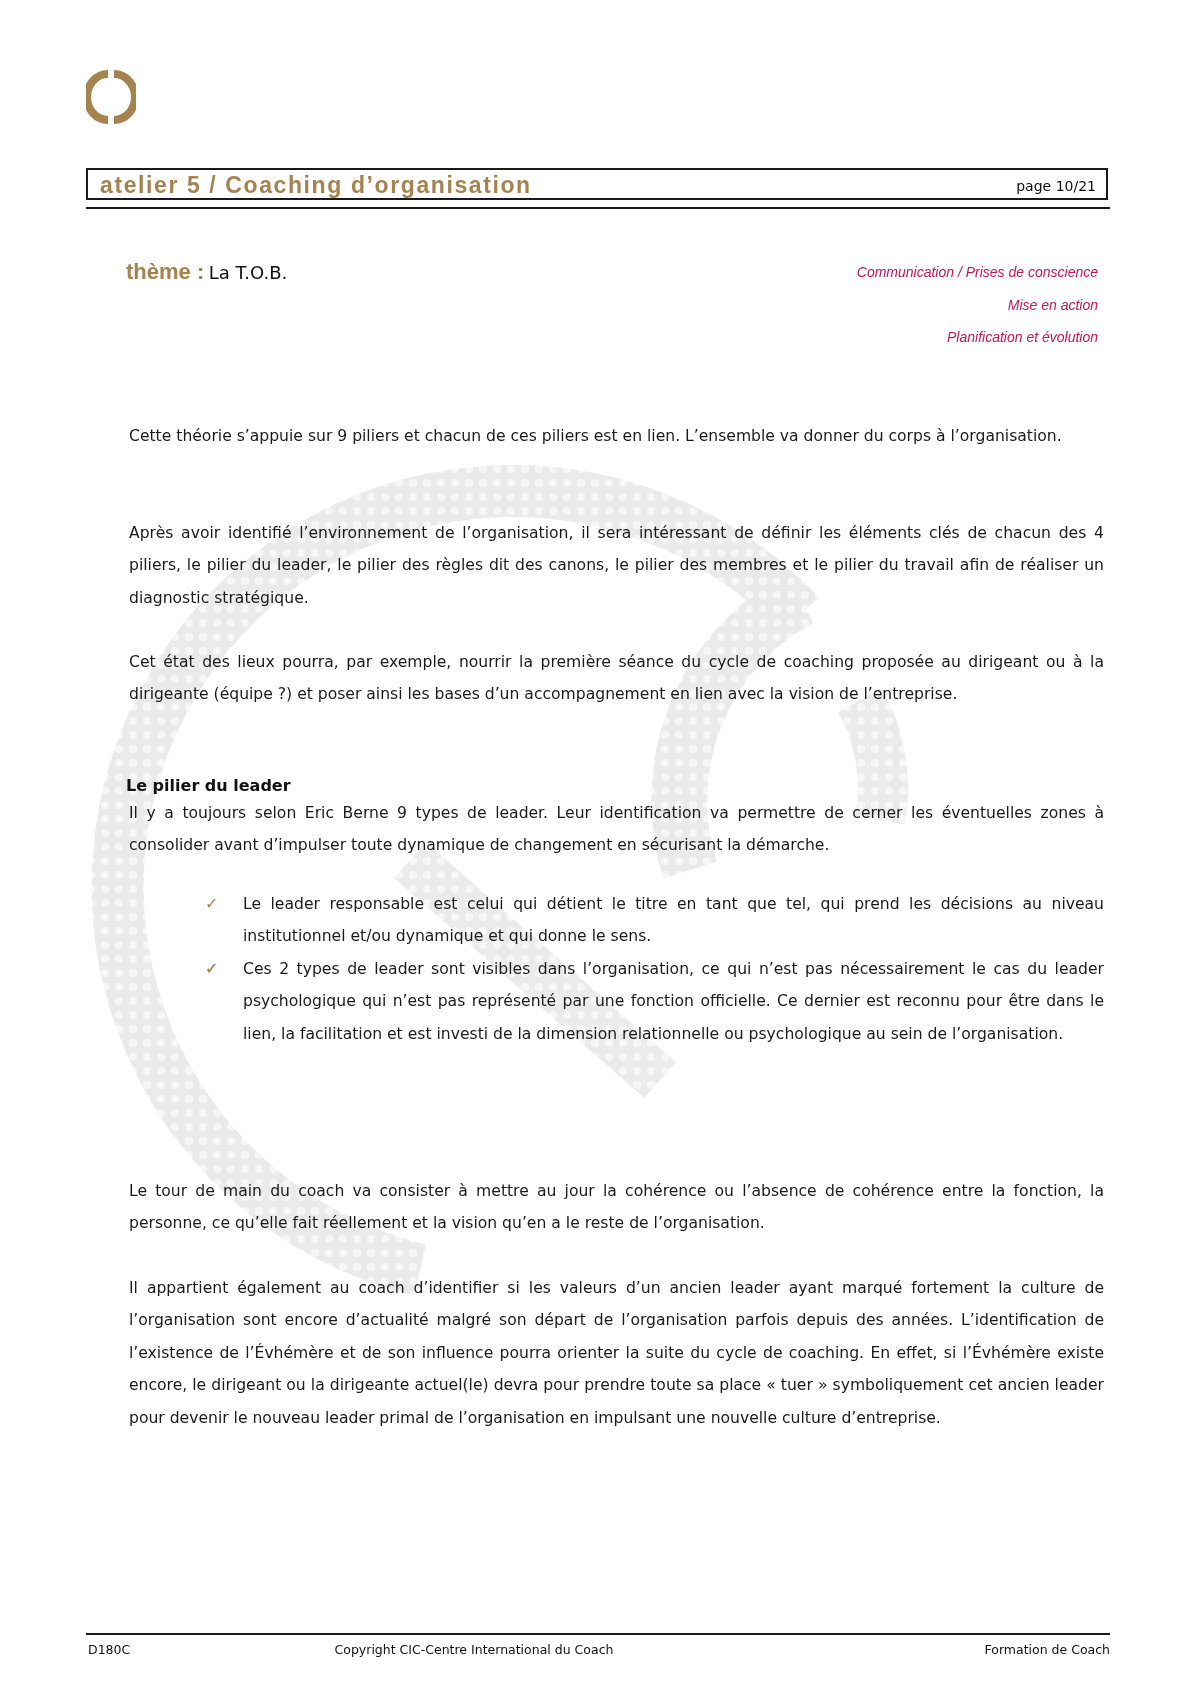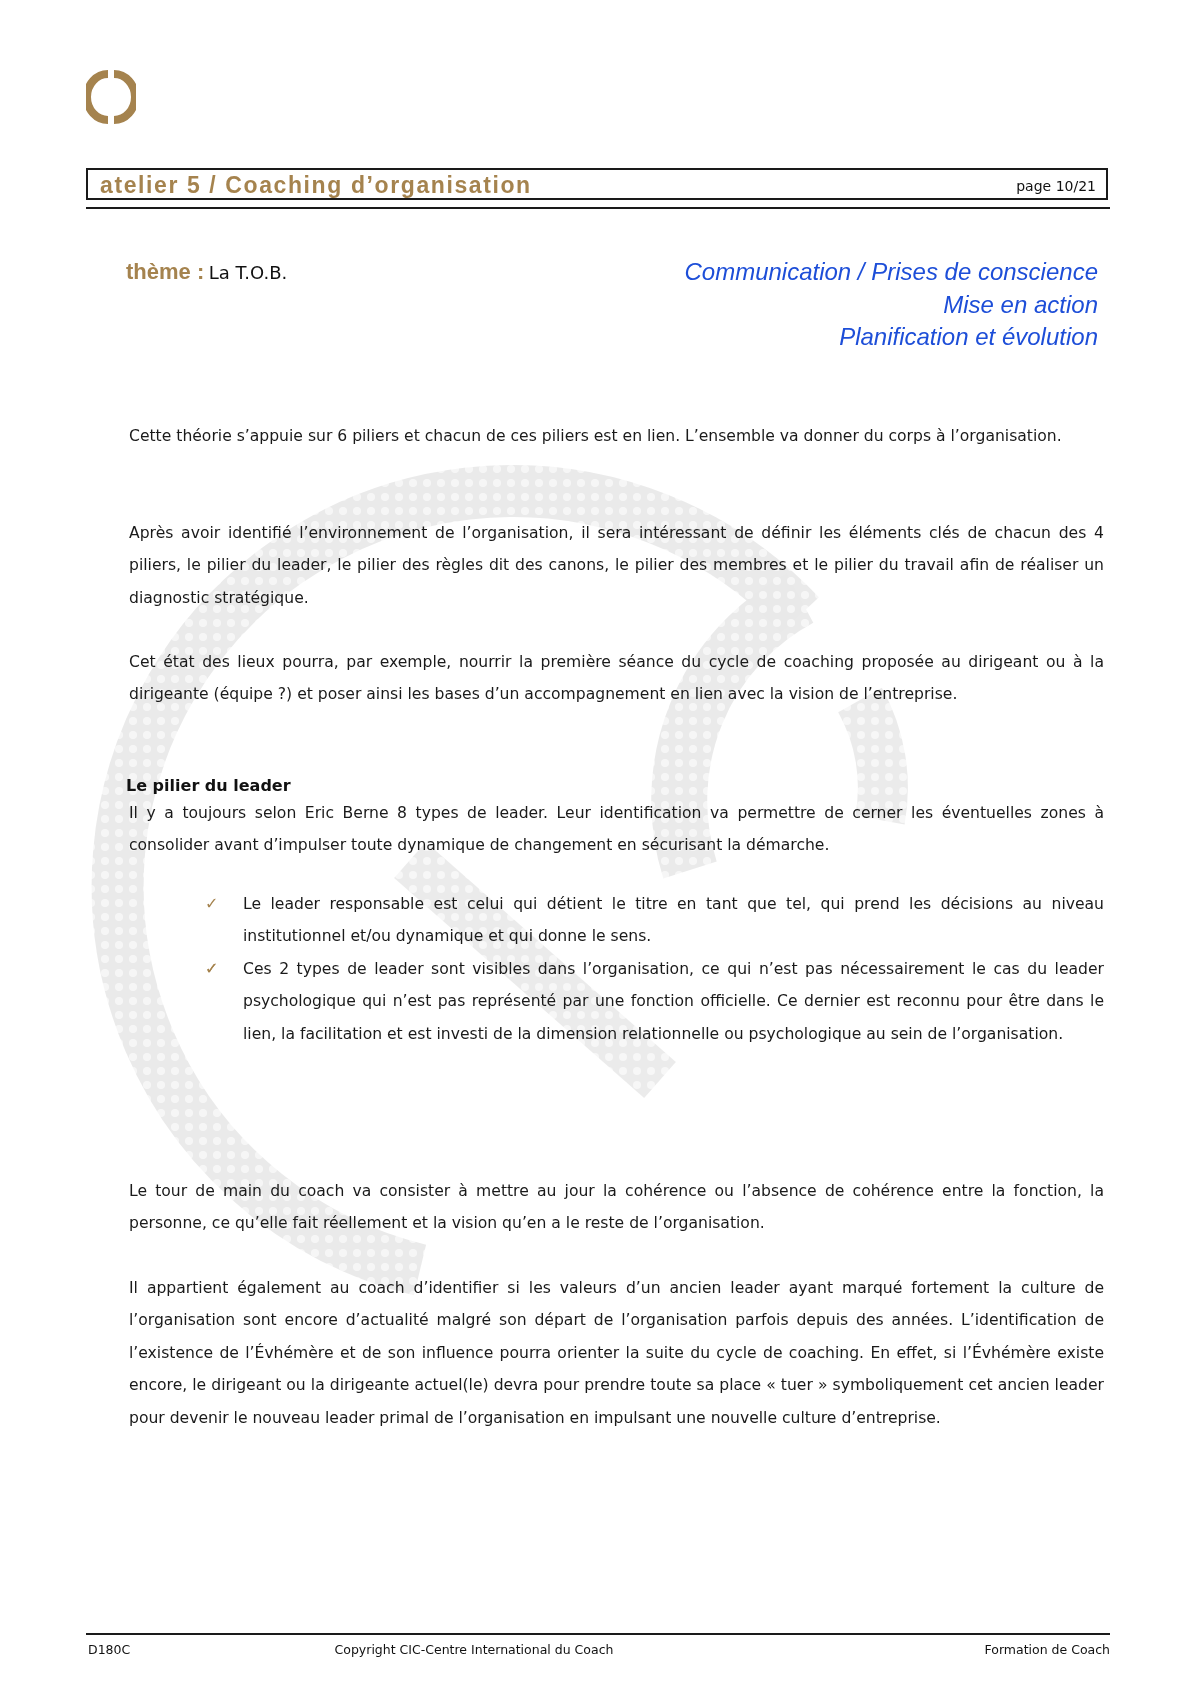--- a/index.html
+++ b/index.html
@@ -17,21 +17,21 @@
   #header-title { left: 12px; top: 1px; font-size: 23px; font-weight: bold; color: #a5834e;
                   letter-spacing: 1.6px; white-space: nowrap; line-height: 28px; }
   #header-page { right: 10px; top: 7px; font-size: 14px; color: #111; line-height: 18px;
                  font-family: "DejaVu Sans", sans-serif; }
 
   
   #theme { left: 126px; top: 258px; white-space: nowrap; line-height: 28px; }
   #theme-label { font-size: 22px; font-weight: bold; color: #a5834e; }
   #theme-value { font-size: 18px; font-weight: normal; color: #111; font-family: "DejaVu Sans", sans-serif; }
   #topics { right: 92px; top: 256px; text-align: right; }
-  .topic { font-size: 24px; font-style: italic; color: #1d4ed8; line-height: 32.5px; white-space: nowrap; }
+  .topic { font-size: 14px; font-style: italic; color: #be185d; line-height: 32.5px; white-space: nowrap; }
 
   
   .para { left: 129px; width: 975px; font-family: "DejaVu Sans", sans-serif;
           font-size: 15.6px; line-height: 32.4px; text-align: justify; color: #1a1a1a; }
   .heading { left: 126px; font-family: "DejaVu Sans", sans-serif; font-weight: bold;
              font-size: 16px; line-height: 26px; color: #111; }
   .bullets { left: 205px; width: 899px; }
   .bullet { position: relative; padding-left: 38px; font-family: "DejaVu Sans", sans-serif;
             font-size: 15.6px; line-height: 32.4px; text-align: justify; color: #1a1a1a; }
   .check { position: absolute; left: 0; top: 0; color: #a5834e; font-size: 16px; }
@@ -80,25 +80,25 @@
 <div id="theme" class="abs">
   <span id="theme-label">thème :</span>
   <span id="theme-value"> La T.O.B.</span>
 </div>
 <div id="topics" class="abs">
   <div class="topic">Communication / Prises de conscience</div>
   <div class="topic">Mise en action</div>
   <div class="topic">Planification et évolution</div>
 </div>
 
-<div class="para abs" style="top:420px">Cette théorie s’appuie sur 6 piliers et chacun de ces piliers est en lien. L’ensemble va donner du corps à l’organisation.</div>
+<div class="para abs" style="top:420px">Cette théorie s’appuie sur 9 piliers et chacun de ces piliers est en lien. L’ensemble va donner du corps à l’organisation.</div>
 <div class="para abs" style="top:517px">Après avoir identifié l’environnement de l’organisation, il sera intéressant de définir les éléments clés de chacun des 4 piliers, le pilier du leader, le pilier des règles dit des canons, le pilier des membres et le pilier du travail afin de réaliser un diagnostic stratégique.</div>
 <div class="para abs" style="top:646px">Cet état des lieux pourra, par exemple, nourrir la première séance du cycle de coaching proposée au dirigeant ou à la dirigeante (équipe ?) et poser ainsi les bases d’un accompagnement en lien avec la vision de l’entreprise.</div>
 <div class="heading abs" style="top:773px">Le pilier du leader</div>
-<div class="para abs" style="top:797px">Il y a toujours selon Eric Berne 8 types de leader. Leur identification va permettre de cerner les éventuelles zones à consolider avant d’impulser toute dynamique de changement en sécurisant la démarche.</div>
+<div class="para abs" style="top:797px">Il y a toujours selon Eric Berne 9 types de leader. Leur identification va permettre de cerner les éventuelles zones à consolider avant d’impulser toute dynamique de changement en sécurisant la démarche.</div>
 
 <div class="bullets abs" style="top:888px">
   <div class="bullet">
     <span class="check">✓</span>
     <span>Le leader responsable est celui qui détient le titre en tant que tel, qui prend les décisions au niveau institutionnel et/ou dynamique et qui donne le sens.</span>
   </div>
   <div class="bullet">
     <span class="check">✓</span>
   </div>
   <div class="bullet">

